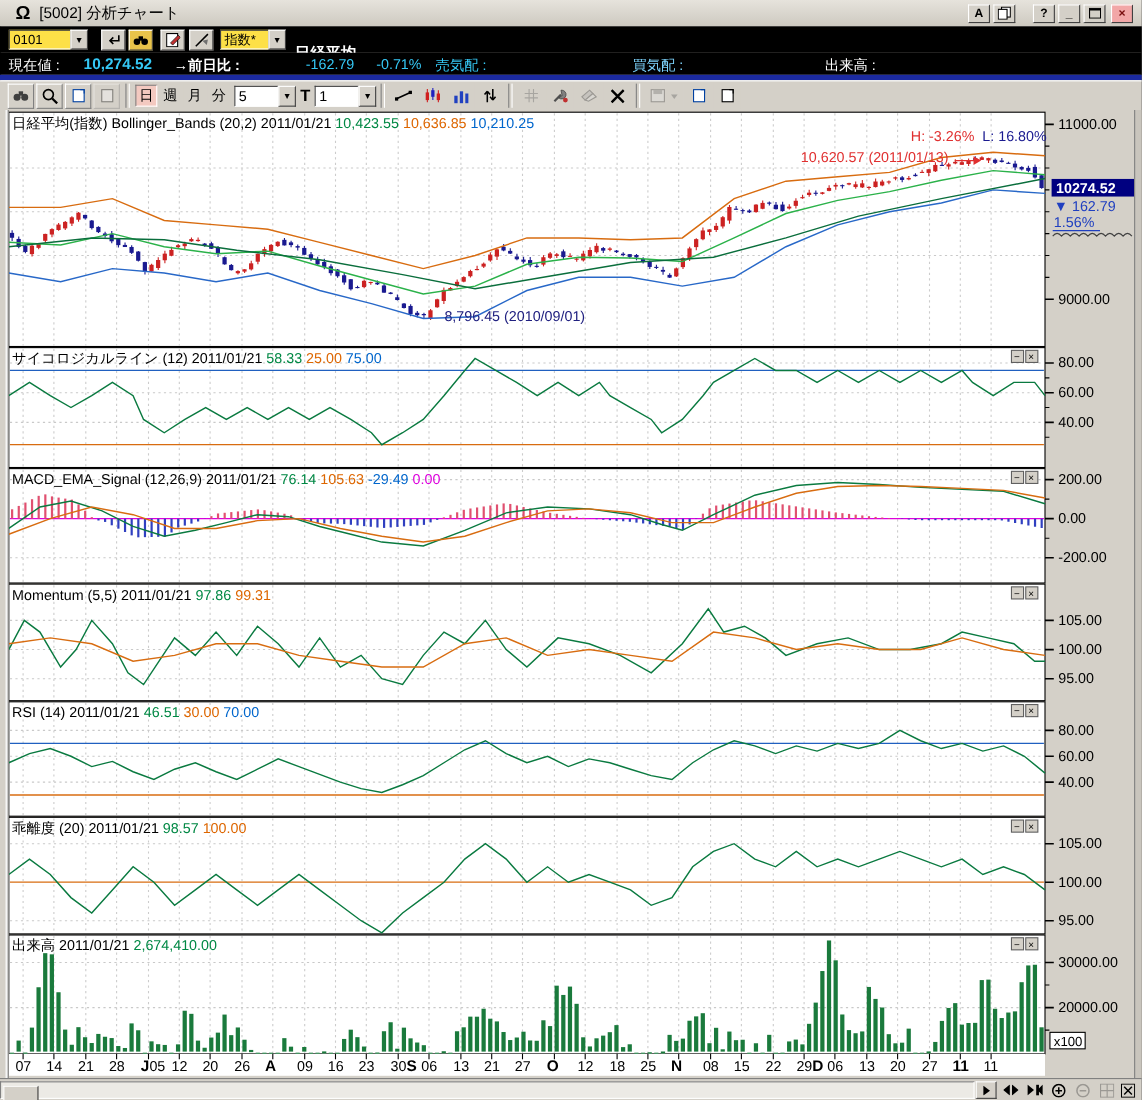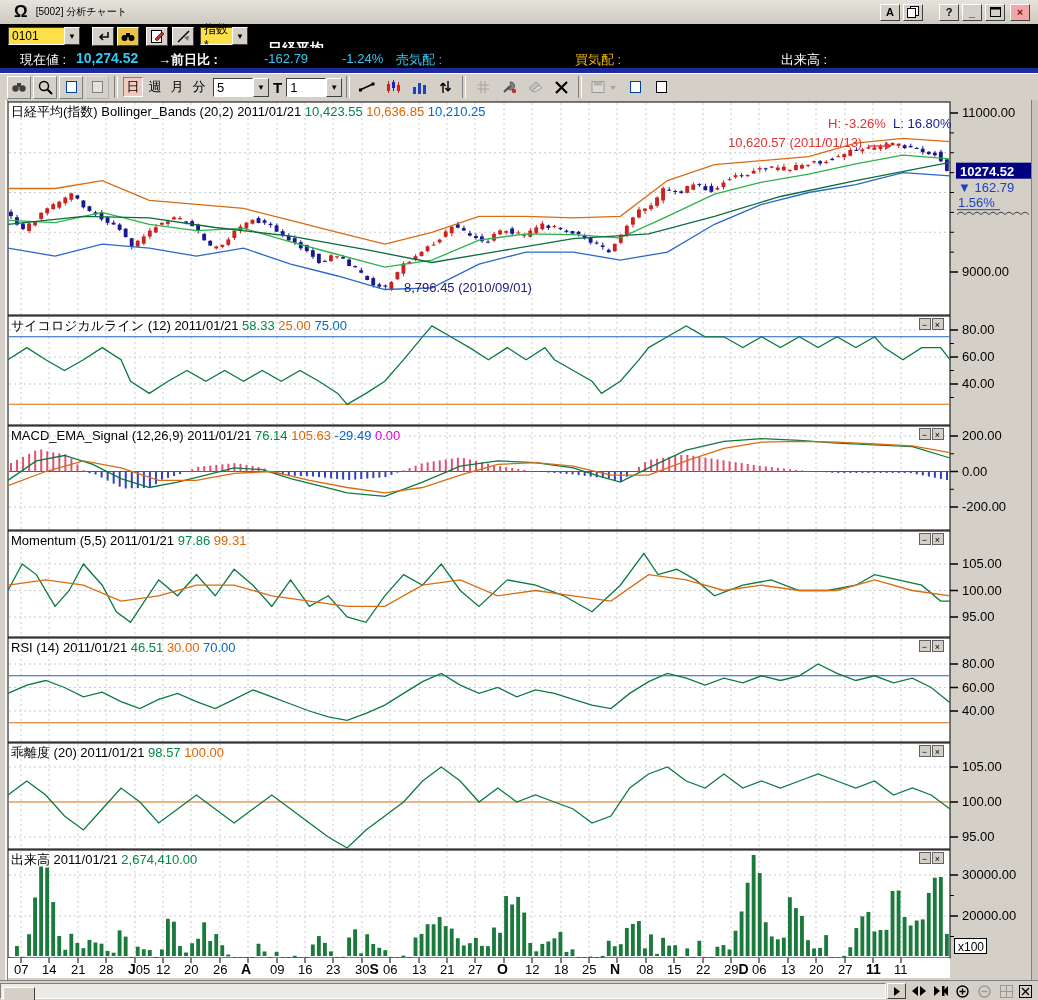--- a/index.html
+++ b/index.html
@@ -2,21 +2,21 @@
 <html><head>
 <meta charset="utf-8">
 <style>
   html,body{margin:0;padding:0;}
   body{width:1038px;height:1000px;background:#d4d0c8;font-family:"Liberation Sans",sans-serif;position:relative;overflow:hidden;
        box-shadow:inset 0 0 0 1px #404040;}
   
   #titlebar{position:absolute;left:0;top:0;width:1038px;height:24px;background:linear-gradient(#e6e3dc,#cdc9c0);
             border-bottom:1px solid #808080;display:flex;align-items:center;}
   #titlebar .logo{font-weight:bold;font-size:17px;margin:0 8px 0 14px;}
-  #titlebar .title{font-size:10px;color:#000;}
+  #titlebar .title{font-size:14px;color:#000;}
   .wbtns{margin-left:auto;display:flex;align-items:center;gap:3px;padding-right:8px;}
   .wbtn{width:20px;height:17px;display:flex;align-items:center;justify-content:center;font-size:11px;font-weight:bold;
         background:#d4d0c8;border:1px solid;border-color:#ffffff #404040 #404040 #ffffff;box-sizing:border-box;}
   .wbtn.close{background:#f2a7a7;color:#7a1010;margin-left:2px;}
   .wgap{width:10px;}
   
   #symrow{position:absolute;left:0;top:24px;width:1038px;height:24px;background:#000;}
   #symrow .abs{position:absolute;top:3px;}
   .whitebox{background:#fde047;border:1px solid;border-color:#404040 #fff #fff #404040;height:18px;box-sizing:border-box;
             font-size:12px;padding:0 3px;display:flex;align-items:center;}
@@ -24,21 +24,21 @@
            box-sizing:border-box;display:flex;align-items:center;justify-content:center;font-size:8px;}
   .sbtn{width:22px;height:19px;background:#d4d0c8;border:1px solid;border-color:#fff #404040 #404040 #fff;
         box-sizing:border-box;display:flex;align-items:center;justify-content:center;}
   .sbtn.gold{background:#e8c34a;}
   #symname{color:#fff;font-weight:bold;font-size:14px;}
   
   #quoterow{position:absolute;left:0;top:48px;width:1038px;height:20px;background:#000;color:#fff;font-size:13px;}
   #quoterow span{position:absolute;top:3px;white-space:pre;}
   .cyan{color:#35c8f5;}
   .cyanb{color:#35c8f5;font-weight:bold;font-size:14px;}
-  .salmon{color:#eab308;}
+  .salmon{color:#7dd3fc;}
   #bluestrip{position:absolute;left:0;top:68px;width:1038px;height:5px;background:#1b2aa0;}
   
   #toolbar{position:absolute;left:0;top:73px;width:1038px;height:27px;background:#d4d0c8;border-top:1px solid #fff;
            display:flex;align-items:center;padding-left:6px;box-sizing:border-box;}
   .tbtn{width:24px;height:23px;margin:0 1px;display:flex;align-items:center;justify-content:center;
         border:1px solid;border-color:#ffffff #808080 #808080 #ffffff;background:#d4d0c8;box-sizing:border-box;}
   .tbtn.flat{border-color:transparent;}
   .tbtn.dis{opacity:.38;}
   .pbtn{width:20px;height:20px;margin:0 1px;display:flex;align-items:center;justify-content:center;font-size:13px;
         border:1px solid;border-color:#ffffff #808080 #808080 #ffffff;background:#d4d0c8;box-sizing:border-box;}
@@ -114,35 +114,35 @@
         <path d="M4 9 L11 2 L13 4 L6 11 Z" fill="#c03030" stroke="#000" stroke-width="0.6"></path>
       </svg>
   </div>
   <div class="abs sbtn" style="left:172px;">
     <svg width="13" height="13">
         <path d="M1 12 L12 1" stroke="#000" stroke-width="1.4"></path>
         <path d="M7 7 L11 11 L12 6 Z" fill="#707070"></path>
       </svg>
   </div>
   <div class="abs" style="left:200px;display:flex;">
-    <div class="whitebox" style="width:32px;border-right:none;">指数*</div>
+    <div class="whitebox" style="width:44px;border-right:none;text-align:right;">指数*</div>
     <div class="ddarrow">▼</div>
   </div>
   <span id="symname" class="abs" style="left:268px;top:16px;">日経平均</span>
 </div>
 
 <div id="quoterow">
-  <span style="left:20px;">現在値 :</span>
+  <span style="left:8px;">現在値 :</span>
   <span class="cyanb" style="left:76px;top:2px;">10,274.52</span>
   <span style="left:158px;font-weight:bold;">→前日比 :</span>
-  <span class="cyan" style="left:264px;text-align:center;">-162.79</span>
-  <span class="cyan" style="left:342px;">-1.24%</span>
+  <span class="cyan" style="left:278px;text-align:center;">-162.79</span>
+  <span class="cyan" style="left:342px;">-0.71%</span>
   <span class="cyan" style="left:396px;">売気配 :</span>
   <span class="salmon" style="left:575px;">買気配 :</span>
-  <span style="left:781px;">出来高 :</span>
+  <span style="left:750px;">出来高 :</span>
 </div>
 <div id="bluestrip"></div>
 
 <div id="toolbar">
   <div class="tbtn">
     <svg width="14" height="11">
         <circle cx="3.5" cy="6.5" r="3.2" fill="#404040"></circle>
         <circle cx="10.5" cy="6.5" r="3.2" fill="#404040"></circle>
         <rect x="5" y="1" width="4" height="4" fill="#404040"></rect>
       </svg>

